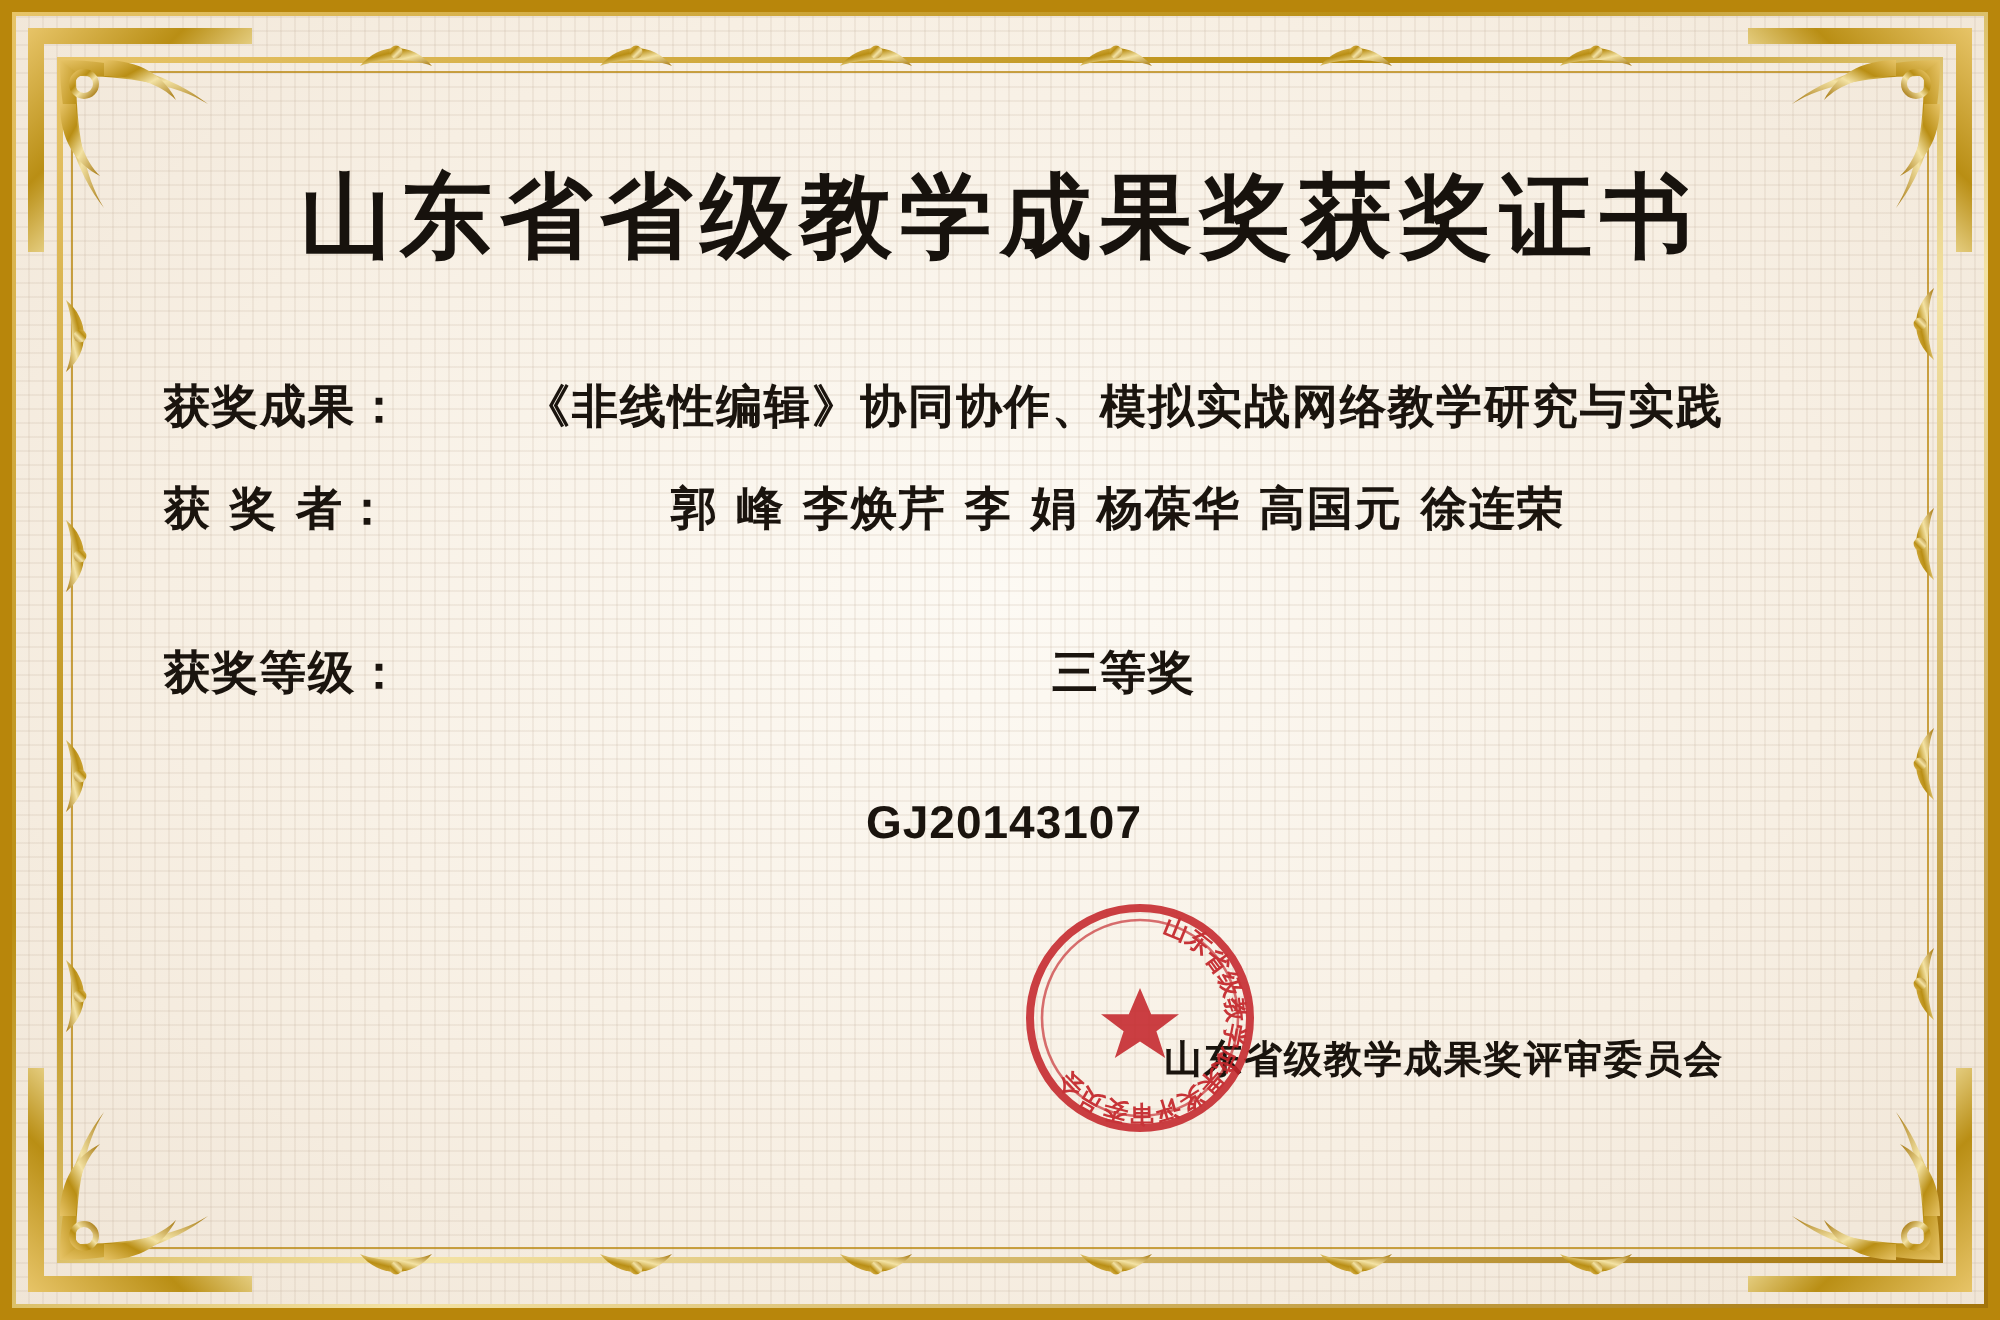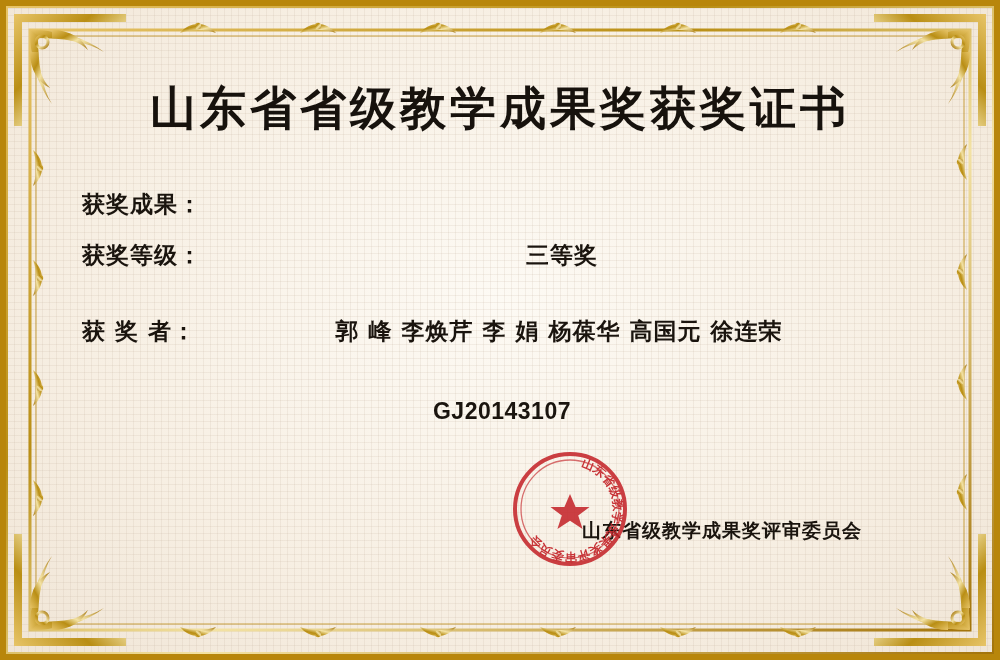--- a/index.html
+++ b/index.html
@@ -263,30 +263,31 @@
   </svg>
 
   <div class="content">
 
     <div class="title">山东省省级教学成果奖获奖证书</div>
 
     <div class="body-block">
 
       <div class="row achievement">
         <span class="label">获奖成果：</span>
+        <span class="value">《非线性编辑》协同协作、模拟实战网络教学研究与实践</span>
+      </div>
+
+      <div class="row authors">
+        <span class="label">获 奖 者：</span>
+        <span class="value">郭 峰  李焕芹  李 娟  杨葆华  高国元  徐连荣</span>
       </div>
 
       <div class="row grade">
         <span class="label">获奖等级：</span>
         <span class="value">三等奖</span>
-      </div>
-
-      <div class="row authors">
-        <span class="label">获 奖 者：</span>
-        <span class="value">郭 峰  李焕芹  李 娟  杨葆华  高国元  徐连荣</span>
       </div>
 
       <div class="row cert-no">
         <span class="value">GJ20143107</span>
       </div>
 
     </div>
 
     <div class="signature">
       <div>山东省级教学成果奖评审委员会</div>

